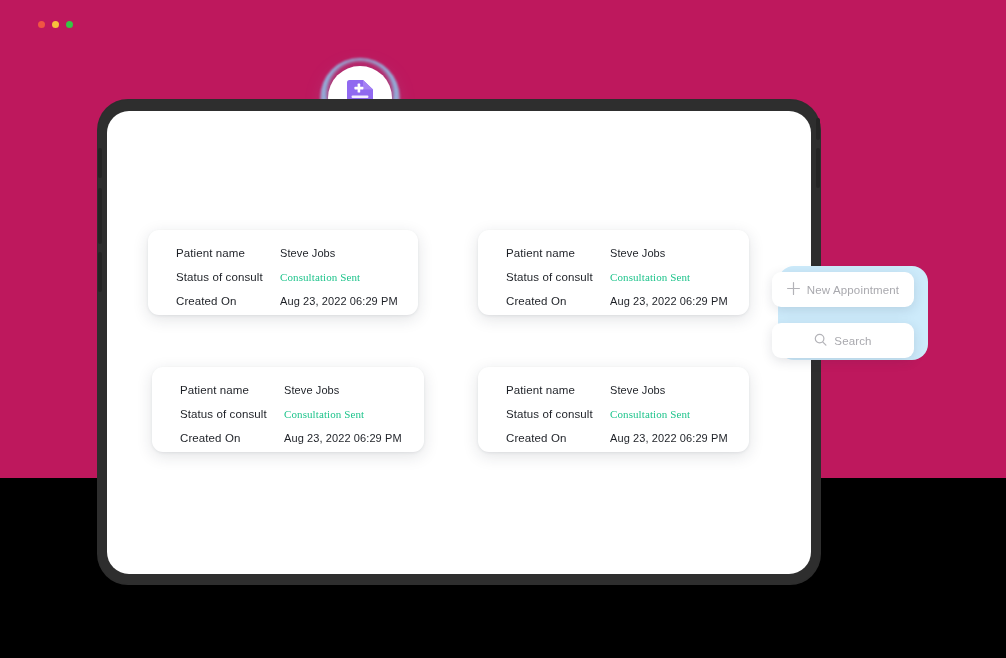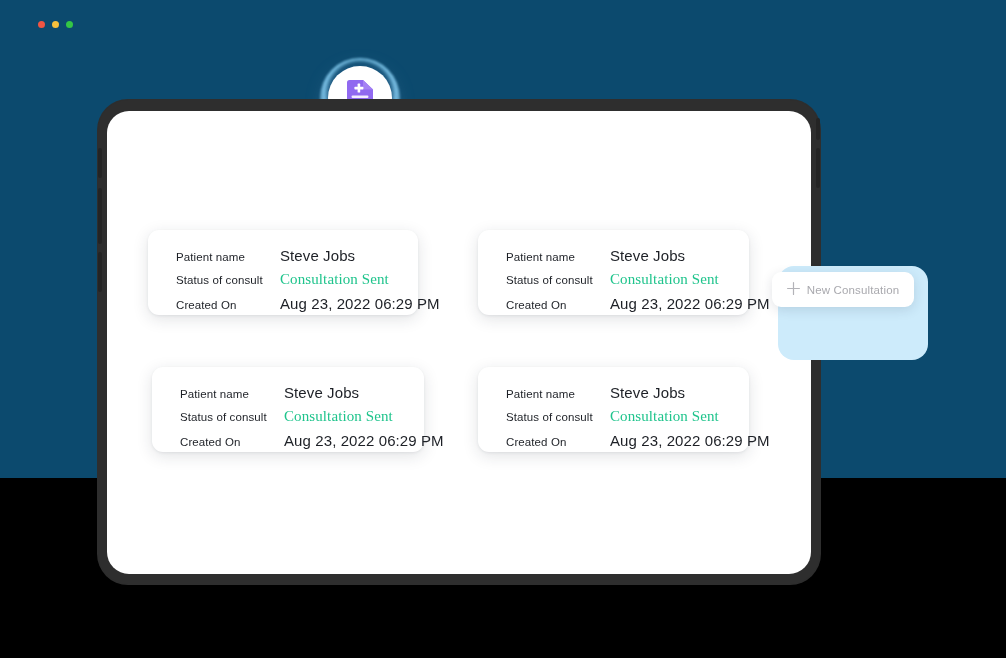--- a/index.html
+++ b/index.html
@@ -10,21 +10,21 @@
     height: 658px;
     overflow: hidden;
     background: #000000;
     font-family: "Liberation Sans", sans-serif;
   }
 
   #stage {
     position: relative;
     width: 1006px;
     height: 478px;
-    background: #0c4a6e;
+    background: #be185d;
     padding-left: 19px;
   }
 
   
   .device-frame {
     position: absolute;
     left: 98px;
     top: 100px;
     width: 722px;
     height: 484px;
@@ -91,21 +91,21 @@
   }
   .card-label {
     width: 104px;
     flex: 0 0 104px;
     font-size: 11.5px;
     color: #1d2026;
     letter-spacing: 0.1px;
     white-space: nowrap;
   }
   .card-value {
-    font-size: 15px;
+    font-size: 11px;
     color: #1d2026;
     letter-spacing: 0.1px;
     white-space: nowrap;
   }
   .card-value.status { color: #1fc48c; font-family: Liberation Serif, serif; }
 
   
   .icon-badge-wrap {
     position: absolute;
     left: 320px;
@@ -280,18 +280,27 @@
 
   <div class="action-panel">
     <div class="action-glow"></div>
 
     <div class="action-btn primary">
       <span class="plus-icon">
         <svg width="13" height="13" viewBox="0 0 13 13" xmlns="http://www.w3.org/2000/svg">
           <path d="M6.5 0.6v11.8M0.6 6.5h11.8" stroke="#b3b3b8" stroke-width="1.2" stroke-linecap="round"></path>
         </svg>
       </span>
-      <span class="action-btn-label">New Consultation</span>
-    </div>
-
+      <span class="action-btn-label">New Appointment</span>
+    </div>
+
+    <div class="action-btn search">
+      <span class="search-icon">
+        <svg width="13" height="13" viewBox="0 0 13 13" xmlns="http://www.w3.org/2000/svg">
+          <circle cx="5.6" cy="5.6" r="4.3" fill="none" stroke="#b3b3b8" stroke-width="1.2"></circle>
+          <path d="M8.9 9.1l3.0 3.0" stroke="#b3b3b8" stroke-width="1.2" stroke-linecap="round"></path>
+        </svg>
+      </span>
+      <span class="action-btn-label">Search</span>
+    </div>
   </div>
 
 </div>
 
 </body></html>

